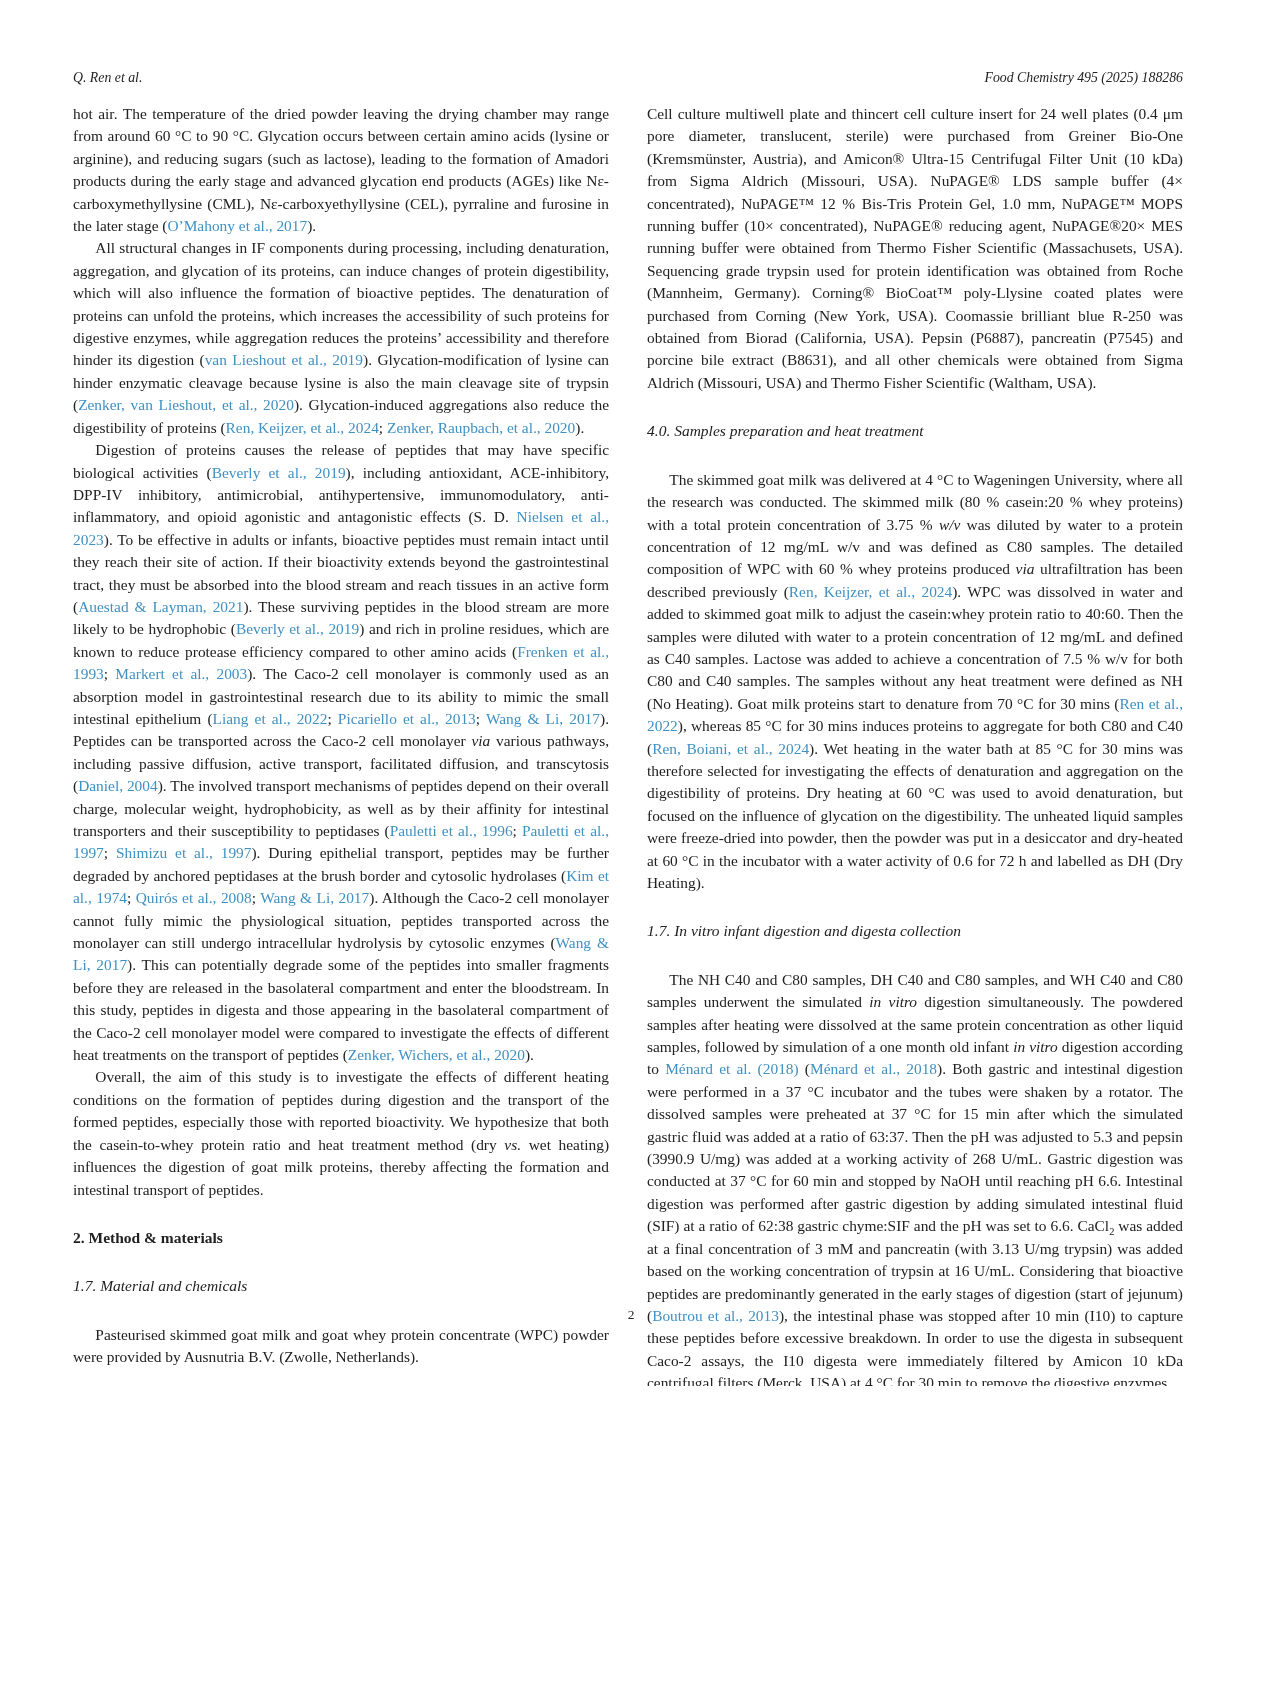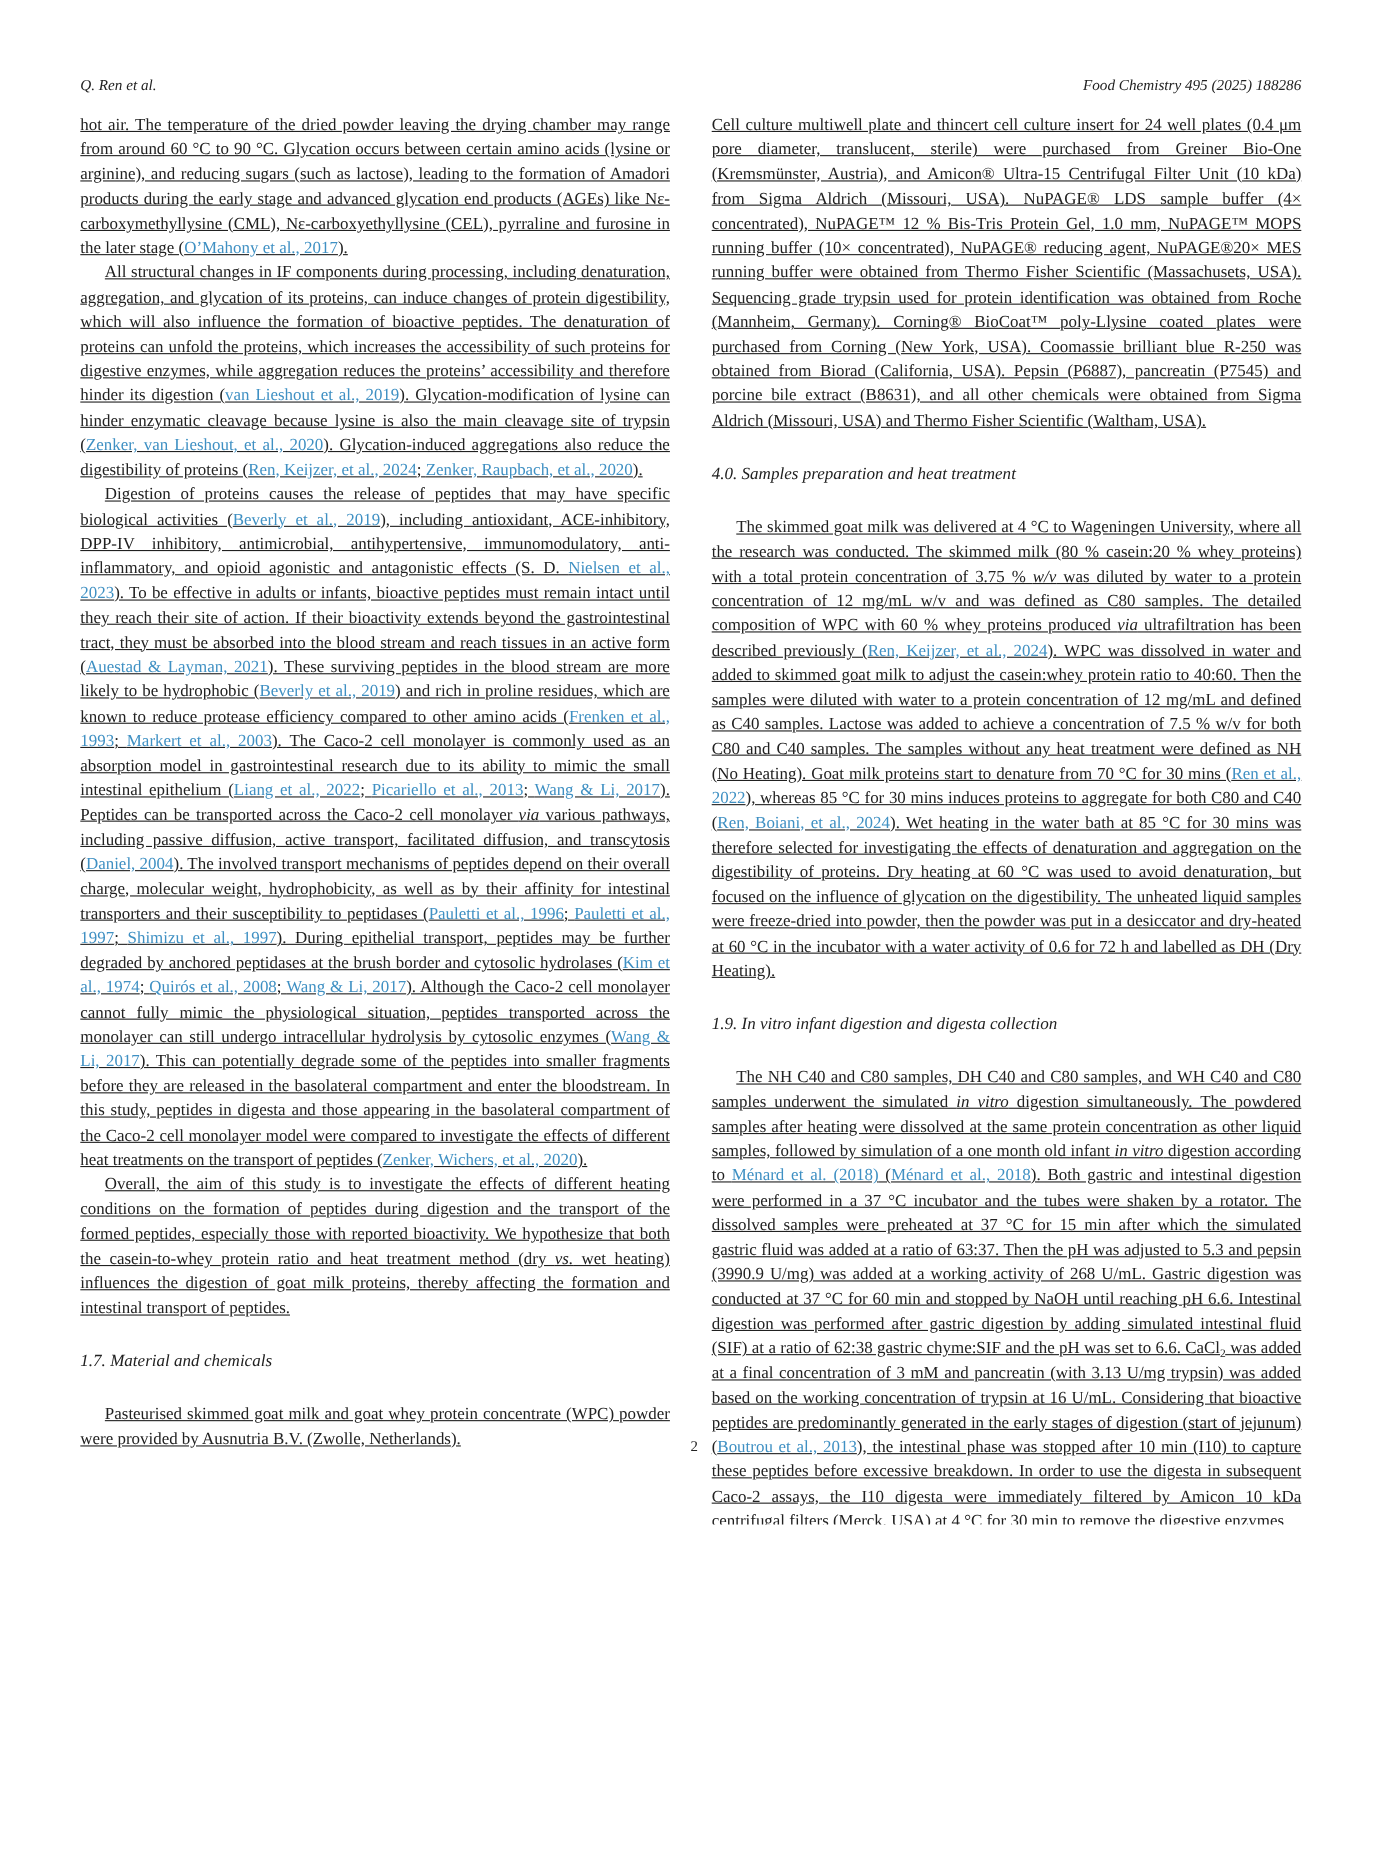--- a/index.html
+++ b/index.html
@@ -18,21 +18,20 @@
     font-style:italic;font-size:13.8px;color:#222;
     margin-bottom:17px;
   }
   .columns{
     display:grid;grid-template-columns:536px 536px;column-gap:38px;
   }
   .col{min-width:0;}
   .para{
     margin:0;font-size:15.4px;line-height:22.4px;text-align:justify;
     text-justify:inter-word;
-    text-decoration:underline;
   }
   .para.indent{text-indent:1.45em;}
   .sec-heading{
     margin:26px 0 0 0;font-size:15.5px;line-height:22.4px;font-weight:bold;
   }
   .subsec-heading{
     margin:26px 0 26px 0;font-size:15.5px;line-height:22.4px;
     font-weight:normal;font-style:italic;
   }
   .seg-link{color:#3f90c3;}
@@ -53,29 +52,30 @@
     <span>Food Chemistry 495 (2025) 188286</span>
   </header>
 
   <main class="columns">
 
     <section class="col">
       <p class="para"><span class="seg-plain">hot air. The temperature of the dried powder leaving the drying chamber may range from around 60 °C to 90 °C. Glycation occurs between certain amino acids (lysine or arginine), and reducing sugars (such as lactose), leading to the formation of Amadori products during the early stage and advanced glycation end products (AGEs) like Nε-carboxymethyllysine (CML), Nε-carboxyethyllysine (CEL), pyrraline and furosine in the later stage (</span><span class="seg-link">O’Mahony et al., 2017</span><span class="seg-plain">).</span></p>
       <p class="para indent"><span class="seg-plain">All structural changes in IF components during processing, including denaturation, aggregation, and glycation of its proteins, can induce changes of protein digestibility, which will also influence the formation of bioactive peptides. The denaturation of proteins can unfold the proteins, which increases the accessibility of such proteins for digestive enzymes, while aggregation reduces the proteins’ accessibility and therefore hinder its digestion (</span><span class="seg-link">van Lieshout et al., 2019</span><span class="seg-plain">). Glycation-modification of lysine can hinder enzymatic cleavage because lysine is also the main cleavage site of trypsin (</span><span class="seg-link">Zenker, van Lieshout, et al., 2020</span><span class="seg-plain">). Glycation-induced aggregations also reduce the digestibility of proteins (</span><span class="seg-link">Ren, Keijzer, et al., 2024</span><span class="seg-plain">; </span><span class="seg-link">Zenker, Raupbach, et al., 2020</span><span class="seg-plain">).</span></p>
       <p class="para indent"><span class="seg-plain">Digestion of proteins causes the release of peptides that may have specific biological activities (</span><span class="seg-link">Beverly et al., 2019</span><span class="seg-plain">), including antioxidant, ACE-inhibitory, DPP-IV inhibitory, antimicrobial, antihypertensive, immunomodulatory, anti-inflammatory, and opioid agonistic and antagonistic effects (S. D. </span><span class="seg-link">Nielsen et al., 2023</span><span class="seg-plain">). To be effective in adults or infants, bioactive peptides must remain intact until they reach their site of action. If their bioactivity extends beyond the gastrointestinal tract, they must be absorbed into the blood stream and reach tissues in an active form (</span><span class="seg-link">Auestad &amp; Layman, 2021</span><span class="seg-plain">). These surviving peptides in the blood stream are more likely to be hydrophobic (</span><span class="seg-link">Beverly et al., 2019</span><span class="seg-plain">) and rich in proline residues, which are known to reduce protease efficiency compared to other amino acids (</span><span class="seg-link">Frenken et al., 1993</span><span class="seg-plain">; </span><span class="seg-link">Markert et al., 2003</span><span class="seg-plain">). The Caco-2 cell monolayer is commonly used as an absorption model in gastrointestinal research due to its ability to mimic the small intestinal epithelium (</span><span class="seg-link">Liang et al., 2022</span><span class="seg-plain">; </span><span class="seg-link">Picariello et al., 2013</span><span class="seg-plain">; </span><span class="seg-link">Wang &amp; Li, 2017</span><span class="seg-plain">). Peptides can be transported across the Caco-2 cell monolayer </span><span class="seg-italic">via</span><span class="seg-plain"> various pathways, including passive diffusion, active transport, facilitated diffusion, and transcytosis (</span><span class="seg-link">Daniel, 2004</span><span class="seg-plain">). The involved transport mechanisms of peptides depend on their overall charge, molecular weight, hydrophobicity, as well as by their affinity for intestinal transporters and their susceptibility to peptidases (</span><span class="seg-link">Pauletti et al., 1996</span><span class="seg-plain">; </span><span class="seg-link">Pauletti et al., 1997</span><span class="seg-plain">; </span><span class="seg-link">Shimizu et al., 1997</span><span class="seg-plain">). During epithelial transport, peptides may be further degraded by anchored peptidases at the brush border and cytosolic hydrolases (</span><span class="seg-link">Kim et al., 1974</span><span class="seg-plain">; </span><span class="seg-link">Quirós et al., 2008</span><span class="seg-plain">; </span><span class="seg-link">Wang &amp; Li, 2017</span><span class="seg-plain">). Although the Caco-2 cell monolayer cannot fully mimic the physiological situation, peptides transported across the monolayer can still undergo intracellular hydrolysis by cytosolic enzymes (</span><span class="seg-link">Wang &amp; Li, 2017</span><span class="seg-plain">). This can potentially degrade some of the peptides into smaller fragments before they are released in the basolateral compartment and enter the bloodstream. In this study, peptides in digesta and those appearing in the basolateral compartment of the Caco-2 cell monolayer model were compared to investigate the effects of different heat treatments on the transport of peptides (</span><span class="seg-link">Zenker, Wichers, et al., 2020</span><span class="seg-plain">).</span></p>
       <p class="para indent"><span class="seg-plain">Overall, the aim of this study is to investigate the effects of different heating conditions on the formation of peptides during digestion and the transport of the formed peptides, especially those with reported bioactivity. We hypothesize that both the casein-to-whey protein ratio and heat treatment method (dry </span><span class="seg-italic">vs.</span><span class="seg-plain"> wet heating) influences the digestion of goat milk proteins, thereby affecting the formation and intestinal transport of peptides.</span></p>
+      <h2 class="sec-heading">2. Method &amp; materials</h2>
       <h3 class="subsec-heading">1.7. Material and chemicals</h3>
       <p class="para indent"><span class="seg-plain">Pasteurised skimmed goat milk and goat whey protein concentrate (WPC) powder were provided by Ausnutria B.V. (Zwolle, Netherlands).</span></p>
     </section>
 
     <section class="col">
       <p class="para"><span class="seg-plain">Cell culture multiwell plate and thincert cell culture insert for 24 well plates (0.4 μm pore diameter, translucent, sterile) were purchased from Greiner Bio-One (Kremsmünster, Austria), and Amicon® Ultra-15 Centrifugal Filter Unit (10 kDa) from Sigma Aldrich (Missouri, USA). NuPAGE® LDS sample buffer (4× concentrated), NuPAGE™ 12 % Bis-Tris Protein Gel, 1.0 mm, NuPAGE™ MOPS running buffer (10× concentrated), NuPAGE® reducing agent, NuPAGE®20× MES running buffer were obtained from Thermo Fisher Scientific (Massachusets, USA). Sequencing grade trypsin used for protein identification was obtained from Roche (Mannheim, Germany). Corning® BioCoat™ poly-Llysine coated plates were purchased from Corning (New York, USA). Coomassie brilliant blue R-250 was obtained from Biorad (California, USA). Pepsin (P6887), pancreatin (P7545) and porcine bile extract (B8631), and all other chemicals were obtained from Sigma Aldrich (Missouri, USA) and Thermo Fisher Scientific (Waltham, USA).</span></p>
       <h3 class="subsec-heading">4.0. Samples preparation and heat treatment</h3>
       <p class="para indent"><span class="seg-plain">The skimmed goat milk was delivered at 4 °C to Wageningen University, where all the research was conducted. The skimmed milk (80 % casein:20 % whey proteins) with a total protein concentration of 3.75 % </span><span class="seg-italic">w/v</span><span class="seg-plain"> was diluted by water to a protein concentration of 12 mg/mL w/v and was defined as C80 samples. The detailed composition of WPC with 60 % whey proteins produced </span><span class="seg-italic">via</span><span class="seg-plain"> ultrafiltration has been described previously (</span><span class="seg-link">Ren, Keijzer, et al., 2024</span><span class="seg-plain">). WPC was dissolved in water and added to skimmed goat milk to adjust the casein:whey protein ratio to 40:60. Then the samples were diluted with water to a protein concentration of 12 mg/mL and defined as C40 samples. Lactose was added to achieve a concentration of 7.5 % w/v for both C80 and C40 samples. The samples without any heat treatment were defined as NH (No Heating). Goat milk proteins start to denature from 70 °C for 30 mins (</span><span class="seg-link">Ren et al., 2022</span><span class="seg-plain">), whereas 85 °C for 30 mins induces proteins to aggregate for both C80 and C40 (</span><span class="seg-link">Ren, Boiani, et al., 2024</span><span class="seg-plain">). Wet heating in the water bath at 85 °C for 30 mins was therefore selected for investigating the effects of denaturation and aggregation on the digestibility of proteins. Dry heating at 60 °C was used to avoid denaturation, but focused on the influence of glycation on the digestibility. The unheated liquid samples were freeze-dried into powder, then the powder was put in a desiccator and dry-heated at 60 °C in the incubator with a water activity of 0.6 for 72 h and labelled as DH (Dry Heating).</span></p>
-      <h3 class="subsec-heading">1.9. In vitro infant digestion and digesta collection</h3>
+      <h3 class="subsec-heading">1.7. In vitro infant digestion and digesta collection</h3>
       <p class="para indent"><span class="seg-plain">The NH C40 and C80 samples, DH C40 and C80 samples, and WH C40 and C80 samples underwent the simulated </span><span class="seg-italic">in vitro</span><span class="seg-plain"> digestion simultaneously. The powdered samples after heating were dissolved at the same protein concentration as other liquid samples, followed by simulation of a one month old infant </span><span class="seg-italic">in vitro</span><span class="seg-plain"> digestion according to </span><span class="seg-link">Ménard et al. (2018)</span><span class="seg-plain"> (</span><span class="seg-link">Ménard et al., 2018</span><span class="seg-plain">). Both gastric and intestinal digestion were performed in a 37 °C incubator and the tubes were shaken by a rotator. The dissolved samples were preheated at 37 °C for 15 min after which the simulated gastric fluid was added at a ratio of 63:37. Then the pH was adjusted to 5.3 and pepsin (3990.9 U/mg) was added at a working activity of 268 U/mL. Gastric digestion was conducted at 37 °C for 60 min and stopped by NaOH until reaching pH 6.6. Intestinal digestion was performed after gastric digestion by adding simulated intestinal fluid (SIF) at a ratio of 62:38 gastric chyme:SIF and the pH was set to 6.6. CaCl</span><span class="seg-sub">2</span><span class="seg-plain"> was added at a final concentration of 3 mM and pancreatin (with 3.13 U/mg trypsin) was added based on the working concentration of trypsin at 16 U/mL. Considering that bioactive peptides are predominantly generated in the early stages of digestion (start of jejunum) (</span><span class="seg-link">Boutrou et al., 2013</span><span class="seg-plain">), the intestinal phase was stopped after 10 min (I10) to capture these peptides before excessive breakdown. In order to use the digesta in subsequent Caco-2 assays, the I10 digesta were immediately filtered by Amicon 10 kDa centrifugal filters (Merck, USA) at 4 °C for 30 min to remove the digestive enzymes</span></p>
     </section>
 
   </main>
 
   <footer class="page-footer">
     <span>2</span>
   </footer>
 
 </div>

